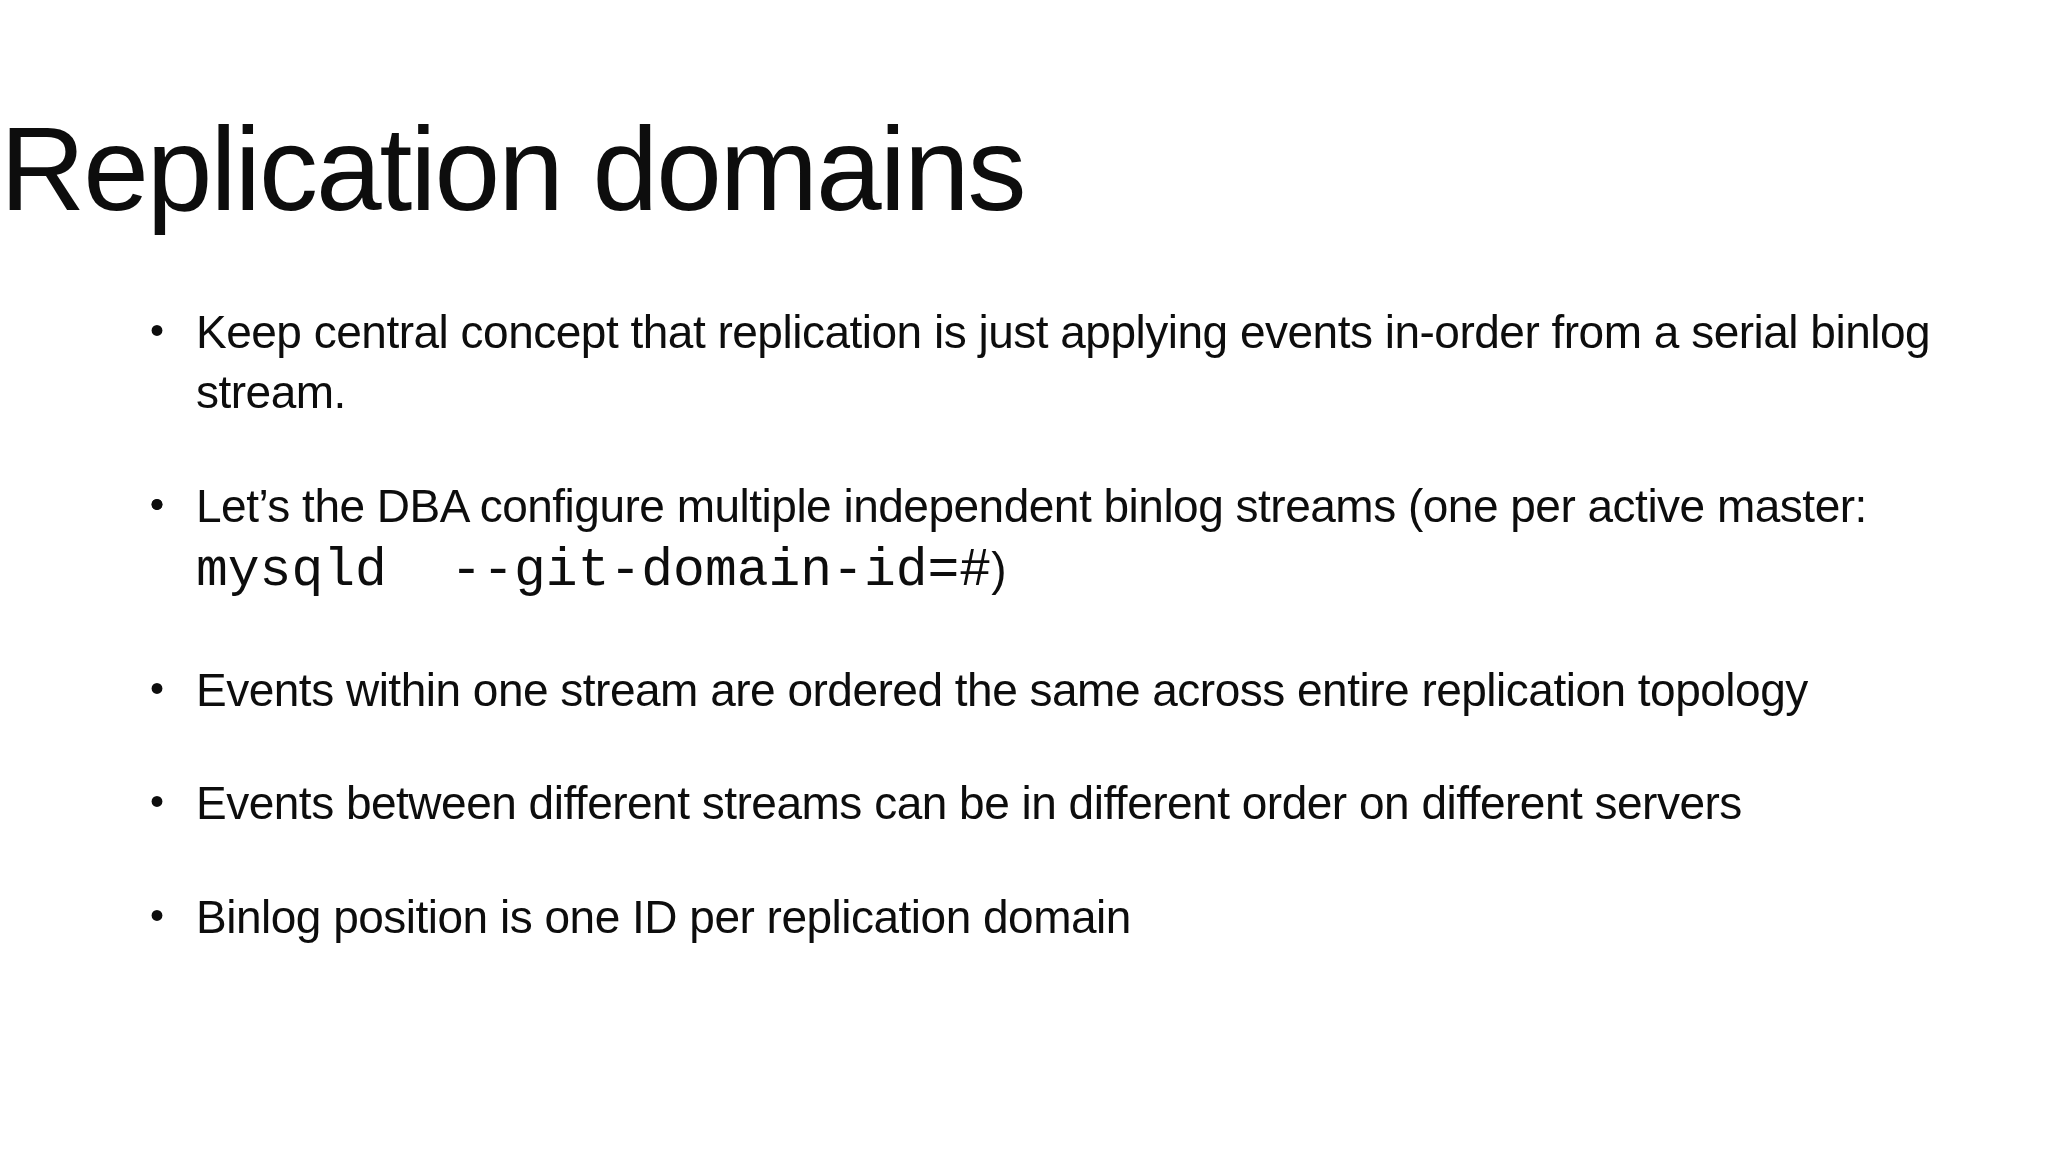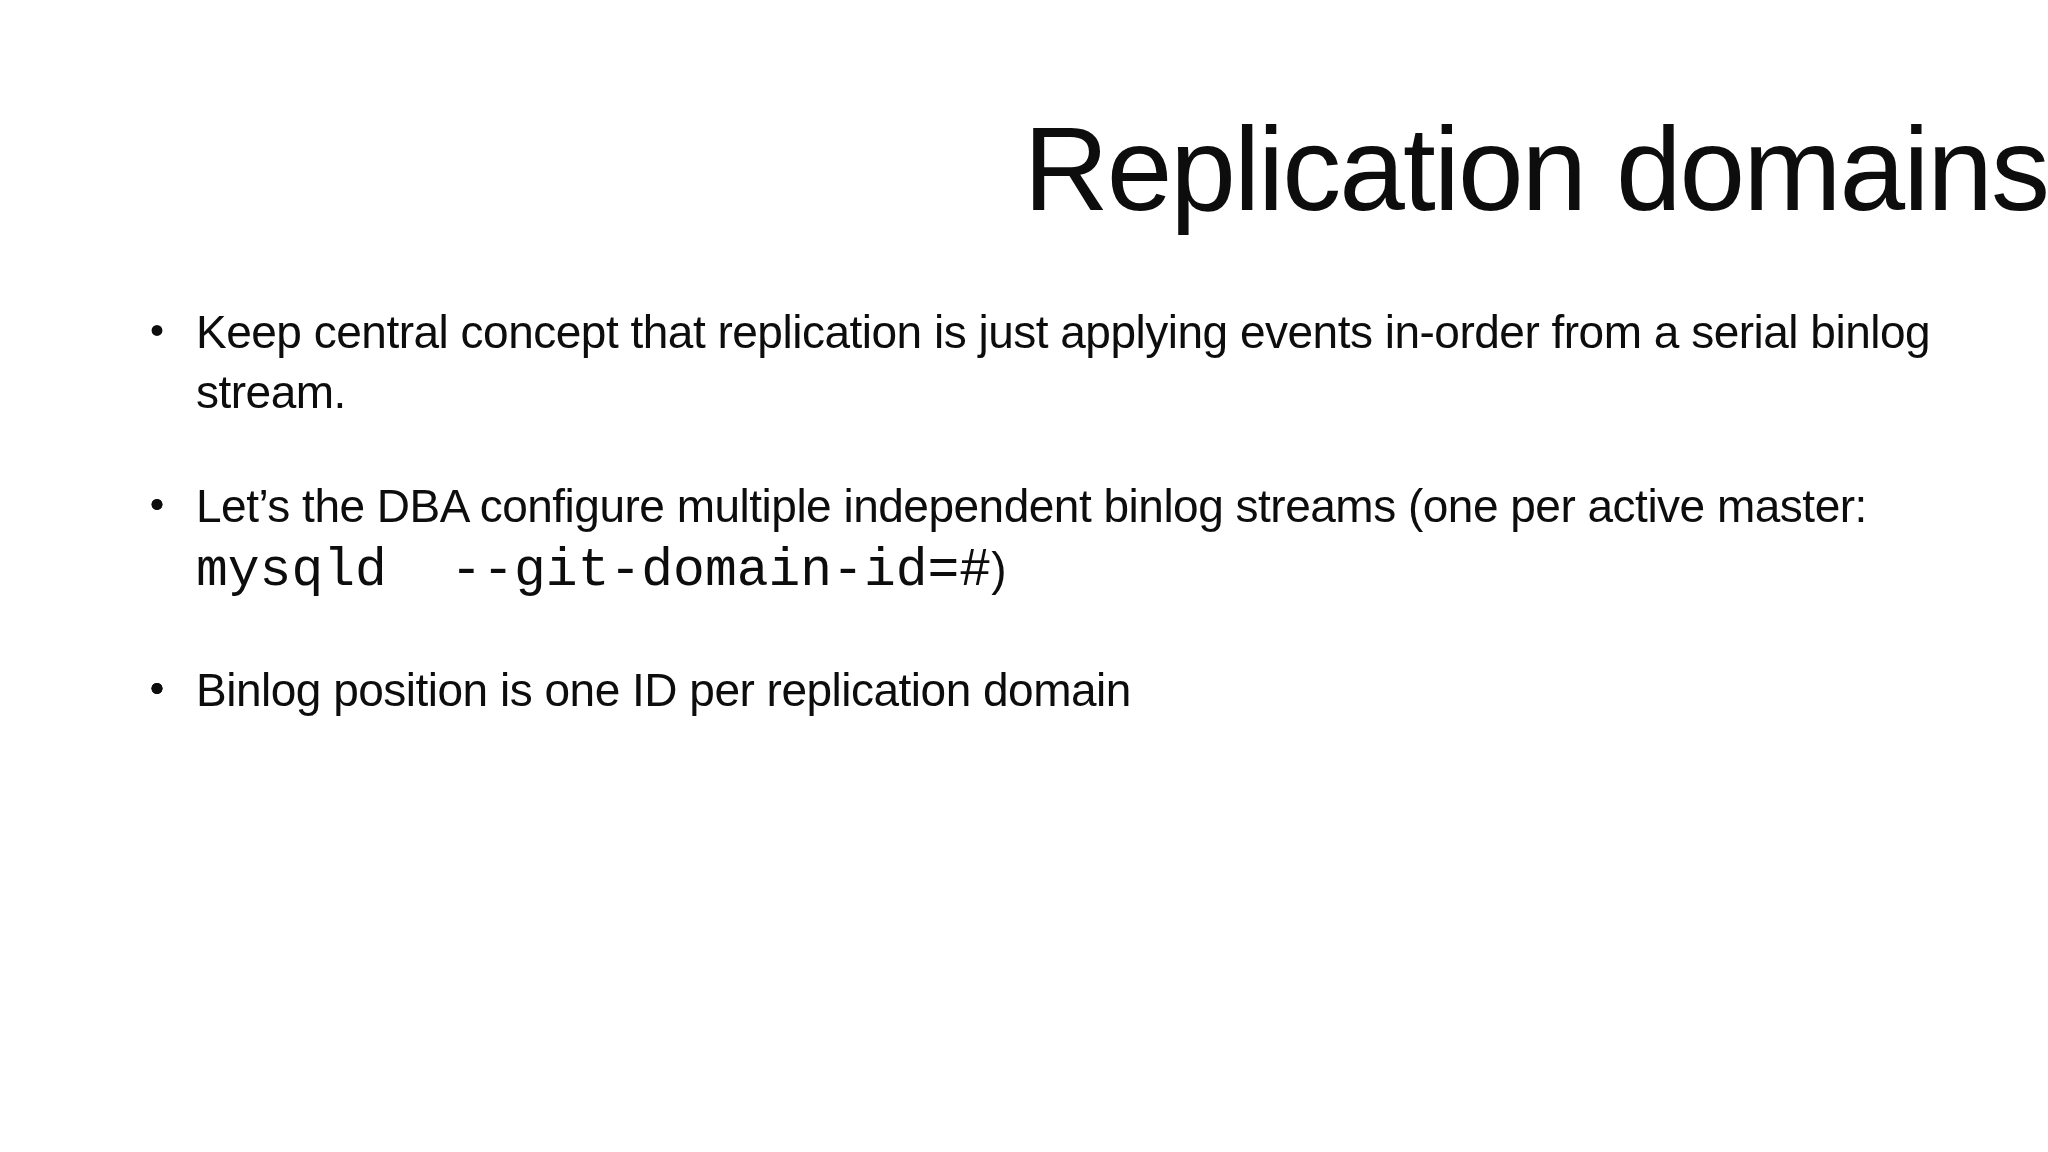--- a/index.html
+++ b/index.html
@@ -13,27 +13,26 @@
     height: 1152px;
     background: #ffffff;
     color: #0d0d0d;
     font-family: "Liberation Sans", "DejaVu Sans", sans-serif;
     overflow: hidden;
     box-sizing: border-box;
   }
   .slide-title {
     margin: 0;
     padding-top: 96px;
-    text-align: right;
+    text-align: left;
     font-size: 118px;
     font-weight: 300;
     letter-spacing: -2px;
     line-height: 1.25;
     color: #0d0d0d;
-    padding-left: 12px;
   }
   .bullet-list {
     list-style: none;
     margin: 58px 60px 0 150px;
     padding: 0;
   }
   .bullet-item {
     position: relative;
     padding-left: 46px;
     font-size: 46px;
@@ -74,24 +73,26 @@
       <span class="bullet-marker">•</span>
     </li>
 
     <li class="bullet-item">
       <span class="bullet-marker">•</span>
       <span>Let’s the DBA configure multiple independent binlog streams (one per active master: </span><span class="inline-code">mysqld  --git-domain-id=#</span><span>)</span>
     </li>
 
     <li class="bullet-item">
       <span class="bullet-marker">•</span>
+      <span>Events within one stream are ordered the same across entire replication topology</span>
     </li>
 
     <li class="bullet-item">
       <span class="bullet-marker">•</span>
+      <span>Events between different streams can be in different order on different servers</span>
     </li>
 
     <li class="bullet-item">
       <span class="bullet-marker">•</span>
       <span>Binlog position is one ID per replication domain</span>
     </li>
   </ul>
 </div>
 
 </body></html>

